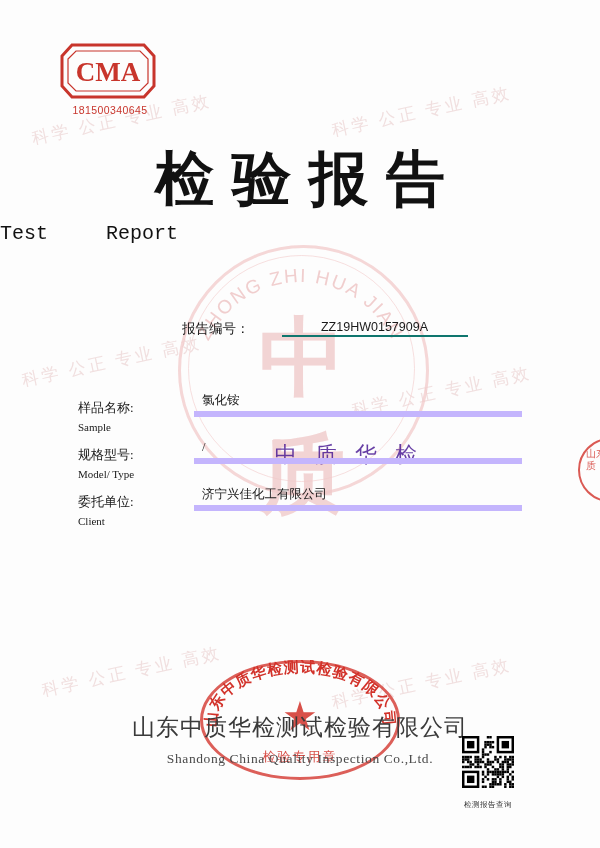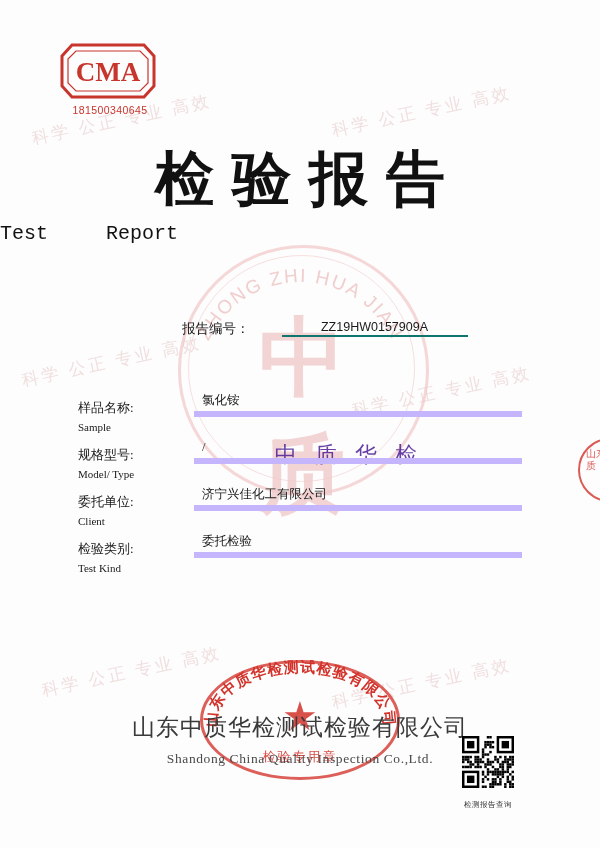--- a/index.html
+++ b/index.html
@@ -395,27 +395,20 @@
     </div>
 
     <div class="field">
       <div class="field-row">
         <div class="f-cn">委托单位:</div>
         <div class="f-val">济宁兴佳化工有限公司</div>
       </div>
       <div class="f-en">Client</div>
     </div>
 
-    <div class="field">
-      <div class="field-row">
-        <div class="f-cn">检验类别:</div>
-        <div class="f-val">委托检验</div>
-      </div>
-      <div class="f-en">Test Kind</div>
-    </div>
 
   </div>
 
   <div class="side-stamp">
     <div class="side-stamp-txt">山东中质</div>
   </div>
 
   <div class="stamp">
     <div class="stamp-ellipse"></div>
     <svg width="200" height="120" viewBox="0 0 200 120">

